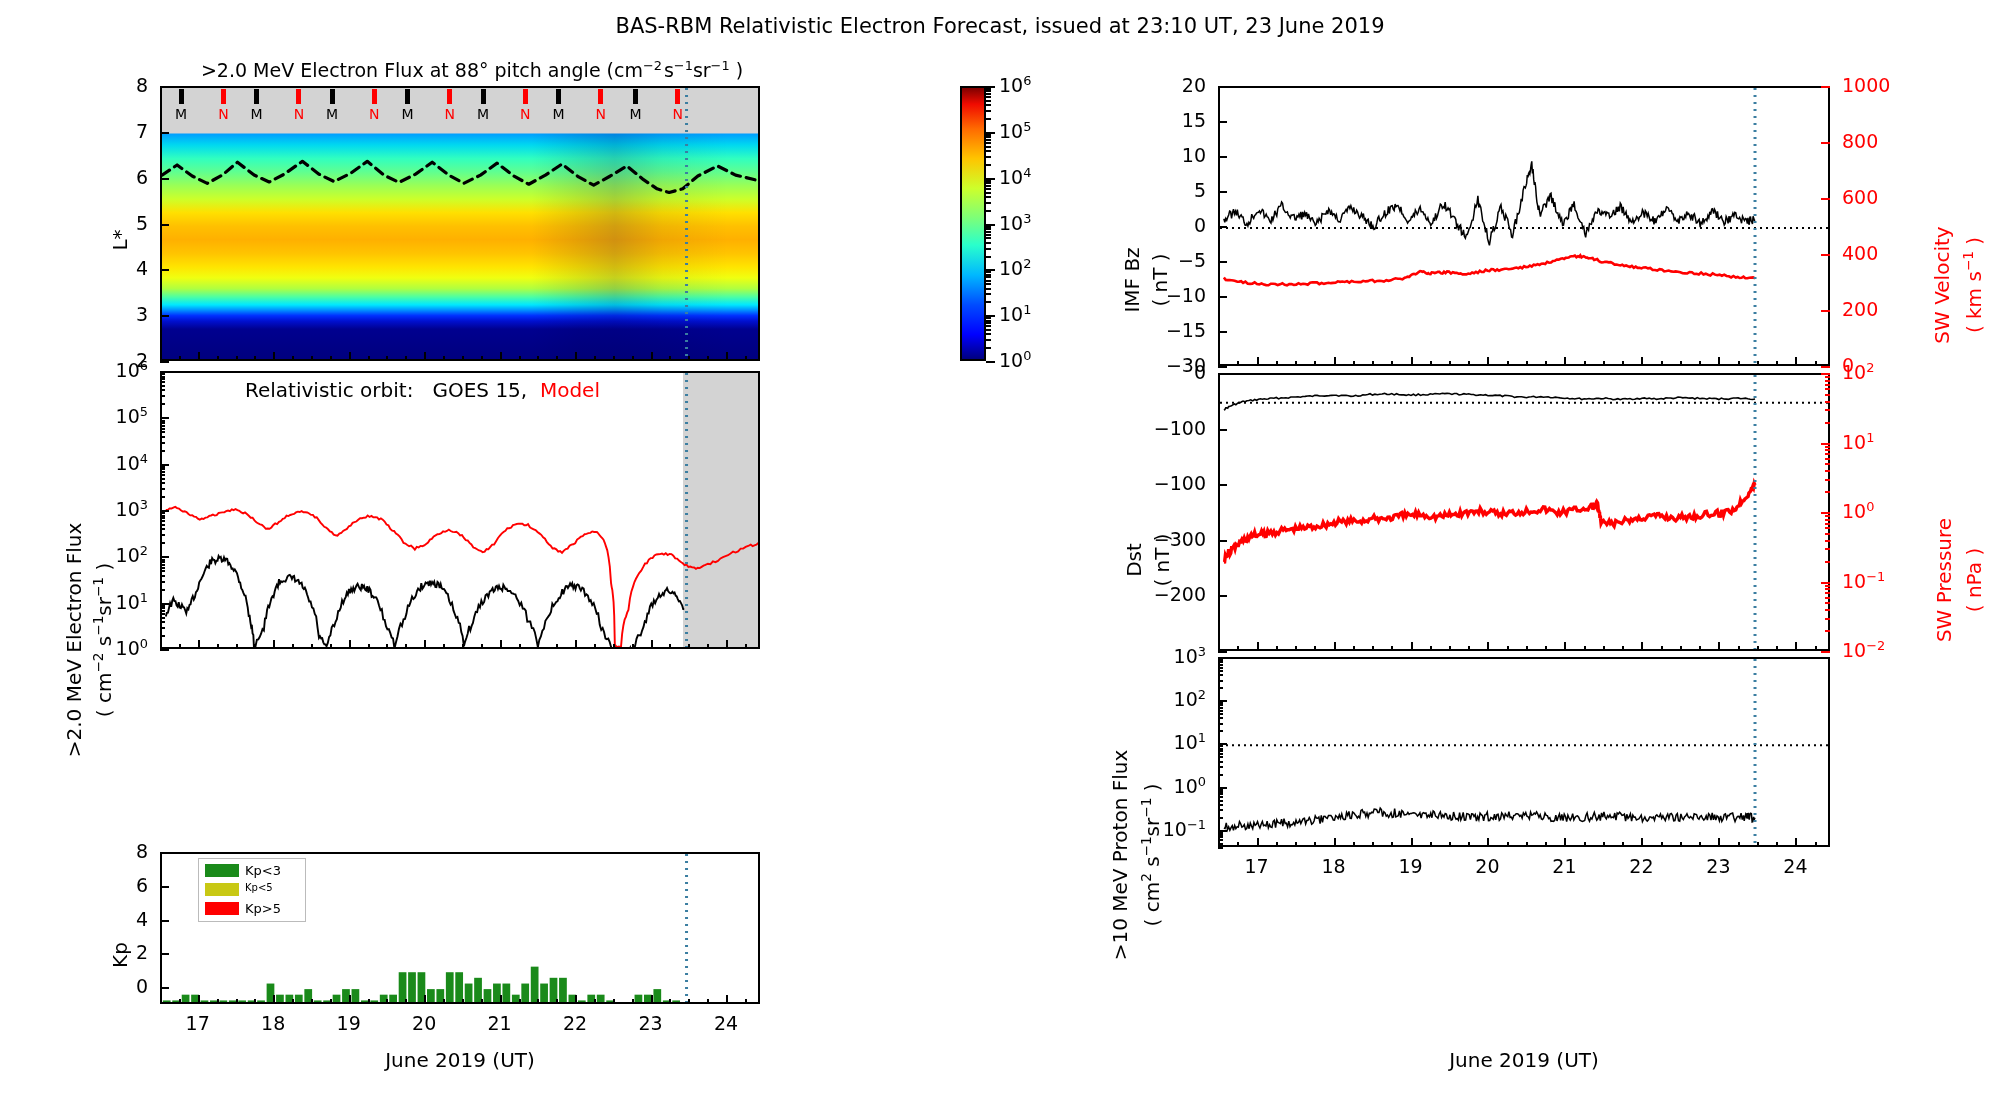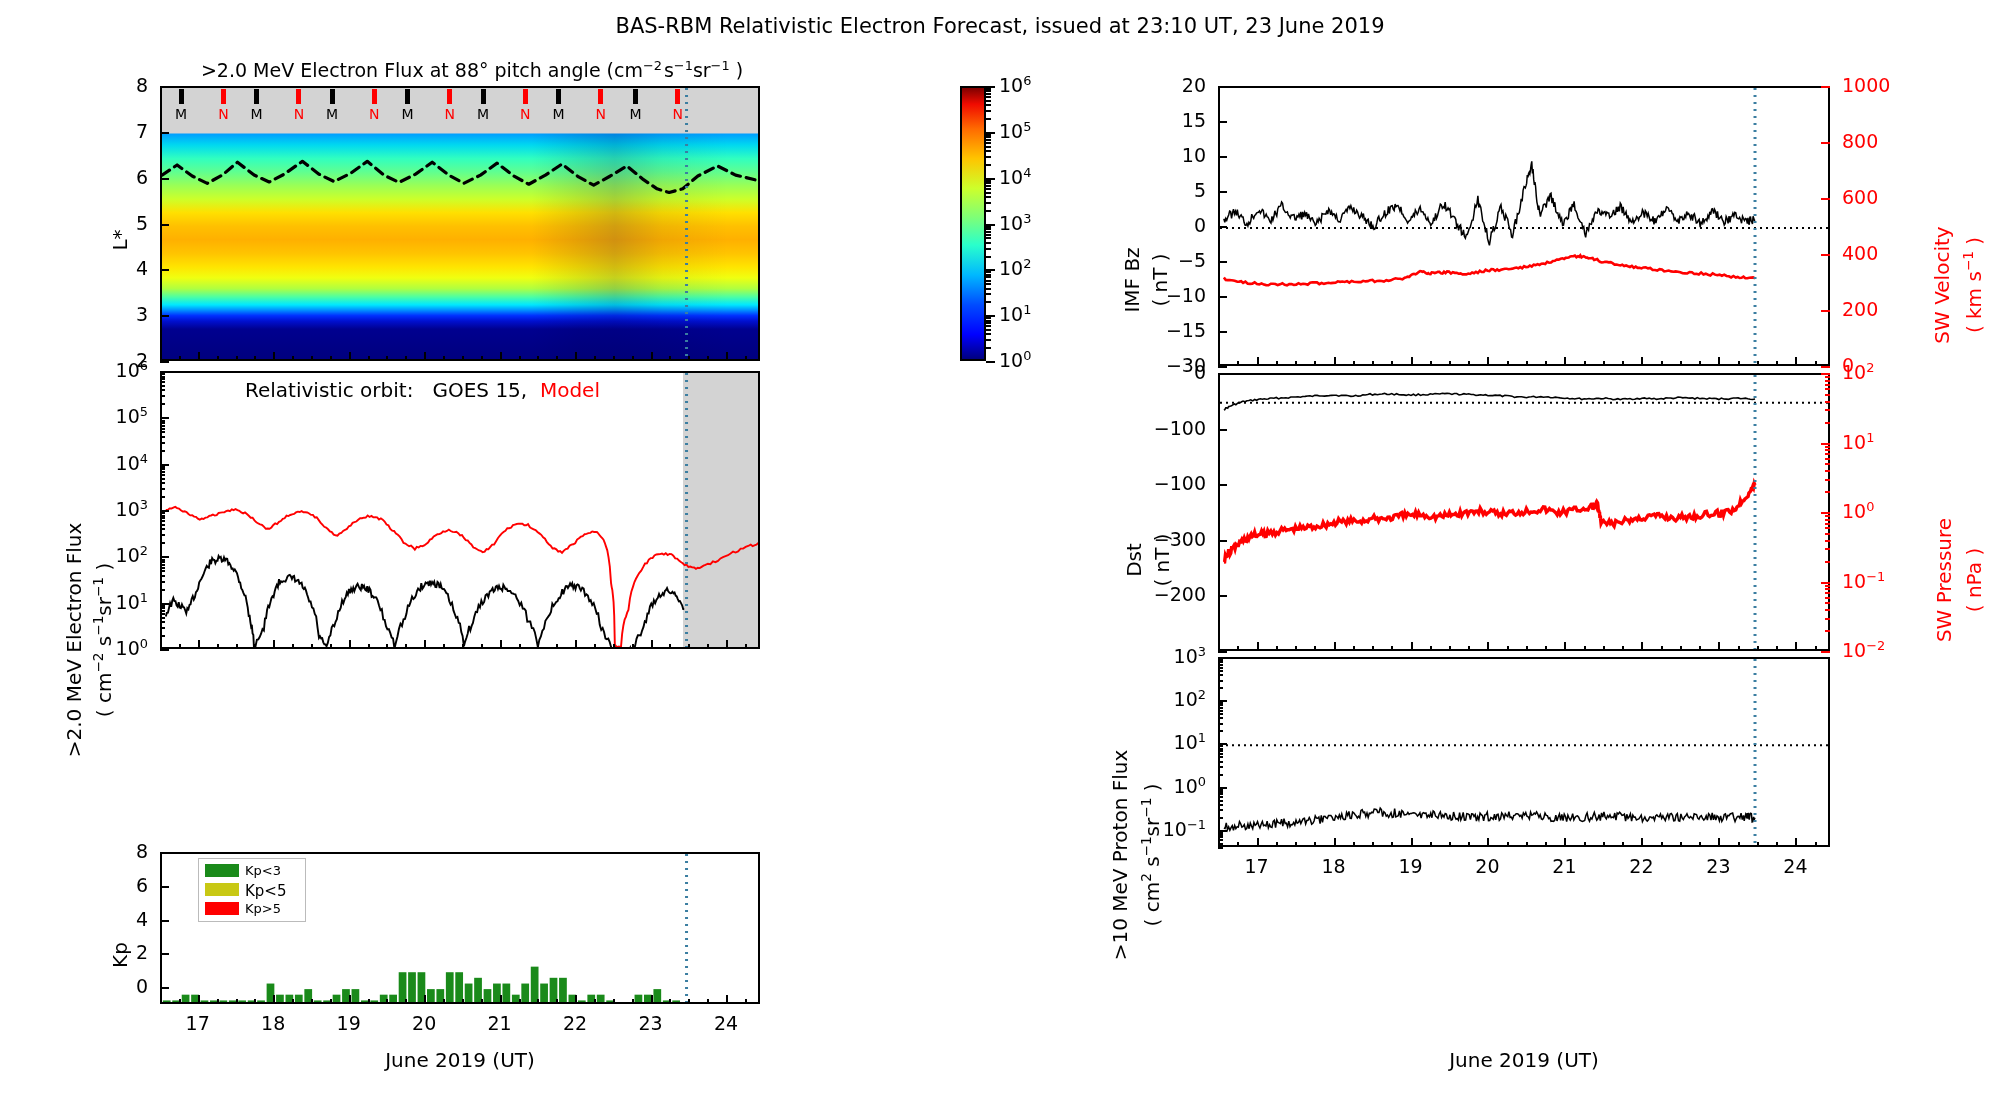--- a/index.html
+++ b/index.html
@@ -445,21 +445,21 @@
       <div class="tick tky" style="left:160px;top:953.3px;background:#000;"></div>
       <div class="t rt" style="left:148px;top:941.3px;font-size:19px;color:#000;">2</div>
       <div class="tick tky" style="left:160px;top:987.1px;background:#000;"></div>
       <div class="t rt" style="left:148px;top:975.1px;font-size:19px;color:#000;">0</div>
     </div>
 
   <div class="legend" id="kp-legend" style="left:198px;top:858px;width:108px;height:64px;">
       <div class="swatch" style="left:6px;top:5px;width:34px;height:13px;background:#1a8a1a;"></div>
       <div class="t" style="left:46px;top:4px;font-size:13px;">Kp&lt;3</div>
       <div class="swatch" style="left:6px;top:24px;width:34px;height:13px;background:#c8c814;"></div>
-      <div class="t" style="left:46px;top:23px;font-size:15px;">Kp&lt;5</div>
+      <div class="t" style="left:46px;top:23px;font-size:10px;">Kp&lt;5</div>
       <div class="swatch" style="left:6px;top:43px;width:34px;height:13px;background:#ff0000;"></div>
       <div class="t" style="left:46px;top:42px;font-size:13px;">Kp&gt;5</div>
     </div>
 
   <div class="t ctr" style="left:460px;top:1048px;font-size:20px;">June 2019 (UT)</div>
 
   <div class="axes" id="ax-imf" style="left:1218px;top:86px;width:612px;height:280px;">
     <svg class="data" id="svg-imf" width="612" height="280">
         <line x1="0" y1="140" x2="612" y2="140" stroke="#000" stroke-width="2" stroke-dasharray="2 4"></line>
         <path d="M3.85 130.80 L4.81 134.40 L5.77 130.42 L6.74 132.33 L7.70 129.26 L8.66 127.02 L9.62 123.08 L10.58 123.59 L11.55 130.35 L12.51 124.82 L13.47 121.16 L14.43 126.15 L15.40 123.29 L16.36 127.45 L17.32 121.69 L18.28 127.48 L19.25 129.97 L20.21 127.96 L21.17 126.91 L22.13 128.97 L23.09 128.95 L24.06 134.31 L25.02 137.20 L25.98 137.42 L26.94 135.45 L27.91 138.08 L28.87 134.46 L29.83 136.06 L30.79 133.02 L31.75 126.14 L32.72 128.90 L33.68 130.44 L34.64 127.55 L35.60 126.72 L36.57 125.08 L37.53 124.44 L38.49 124.27 L39.45 123.04 L40.42 125.23 L41.38 123.30 L42.34 121.40 L43.30 122.33 L44.26 129.56 L45.23 128.23 L46.19 126.16 L47.15 128.80 L48.11 129.30 L49.08 131.46 L50.04 133.76 L51.00 135.01 L51.96 128.33 L52.92 132.21 L53.89 128.78 L54.85 122.85 L55.81 125.89 L56.77 128.03 L57.74 121.09 L58.70 118.54 L59.66 118.51 L60.62 117.82 L61.58 113.92 L62.55 115.31 L63.51 121.44 L64.47 122.79 L65.43 124.49 L66.40 124.37 L67.36 123.88 L68.32 127.16 L69.28 128.03 L70.25 129.95 L71.21 127.06 L72.17 127.17 L73.13 126.75 L74.09 126.54 L75.06 131.74 L76.02 131.83 L76.98 127.94 L77.94 128.89 L78.91 126.14 L79.87 128.83 L80.83 123.77 L81.79 131.42 L82.75 123.94 L83.72 129.12 L84.68 124.44 L85.64 127.32 L86.60 124.28 L87.57 130.79 L88.53 125.99 L89.49 129.69 L90.45 132.36 L91.42 130.14 L92.38 129.84 L93.34 132.92 L94.30 134.52 L95.26 137.46 L96.23 136.20 L97.19 131.67 L98.15 133.88 L99.11 130.31 L100.08 132.10 L101.04 134.06 L102.00 125.65 L102.96 126.02 L103.92 125.97 L104.89 125.98 L105.85 126.17 L106.81 122.36 L107.77 126.03 L108.74 120.40 L109.70 122.18 L110.66 126.85 L111.62 123.55 L112.58 127.08 L113.55 125.91 L114.51 126.19 L115.47 129.71 L116.43 126.95 L117.40 132.05 L118.36 133.82 L119.32 133.72 L120.28 134.03 L121.25 130.42 L122.21 126.36 L123.17 125.00 L124.13 125.13 L125.09 123.24 L126.06 121.45 L127.02 123.58 L127.98 119.09 L128.94 118.13 L129.91 120.50 L130.87 117.68 L131.83 120.66 L132.79 123.39 L133.75 119.34 L134.72 125.65 L135.68 125.12 L136.64 122.23 L137.60 124.12 L138.57 127.58 L139.53 130.10 L140.49 128.81 L141.45 125.52 L142.42 128.70 L143.38 125.49 L144.34 131.69 L145.30 130.78 L146.26 135.90 L147.23 131.84 L148.19 131.09 L149.15 136.78 L150.11 138.72 L151.08 133.38 L152.04 140.89 L153.00 138.08 L153.96 141.39 L154.92 141.00 L155.89 138.70 L156.85 134.94 L157.81 129.88 L158.77 128.31 L159.74 132.71 L160.70 133.23 L161.66 130.66 L162.62 129.47 L163.58 127.81 L164.55 122.48 L165.51 128.95 L166.47 126.83 L167.43 126.47 L168.40 118.32 L169.36 125.52 L170.32 118.90 L171.28 117.91 L172.25 117.69 L173.21 121.06 L174.17 122.48 L175.13 116.09 L176.09 118.70 L177.06 117.78 L178.02 117.57 L178.98 119.77 L179.94 122.86 L180.91 118.97 L181.87 125.92 L182.83 126.17 L183.79 128.86 L184.75 129.79 L185.72 131.45 L186.68 132.97 L187.64 135.15 L188.60 133.47 L189.57 132.61 L190.53 131.84 L191.49 128.62 L192.45 129.09 L193.42 126.05 L194.38 127.99 L195.34 122.04 L196.30 124.00 L197.26 126.35 L198.23 124.22 L199.19 120.42 L200.15 118.43 L201.11 123.71 L202.08 123.74 L203.04 123.99 L204.00 126.60 L204.96 126.37 L205.92 130.78 L206.89 131.97 L207.85 129.73 L208.81 133.55 L209.77 134.57 L210.74 137.58 L211.70 136.05 L212.66 135.11 L213.62 129.58 L214.58 132.93 L215.55 125.31 L216.51 130.53 L217.47 128.04 L218.43 124.00 L219.40 120.20 L220.36 116.13 L221.32 116.91 L222.28 120.36 L223.25 118.95 L224.21 119.96 L225.17 114.05 L226.13 122.69 L227.09 122.03 L228.06 119.86 L229.02 121.67 L229.98 120.58 L230.94 129.41 L231.91 128.62 L232.87 128.36 L233.83 128.43 L234.79 129.31 L235.75 131.30 L236.72 139.03 L237.68 136.99 L238.64 142.31 L239.60 137.79 L240.57 136.91 L241.53 146.80 L242.49 146.28 L243.45 141.81 L244.42 148.53 L245.38 150.24 L246.34 146.43 L247.30 146.44 L248.26 143.87 L249.23 140.19 L250.19 139.52 L251.15 135.69 L252.11 132.17 L253.08 132.08 L254.04 125.25 L255.00 117.13 L255.96 118.87 L256.92 116.28 L257.89 107.82 L258.85 119.35 L259.81 116.96 L260.77 119.12 L261.74 125.97 L262.70 133.32 L263.66 134.64 L264.62 138.07 L265.58 144.42 L266.55 140.15 L267.51 150.40 L268.47 153.99 L269.43 157.38 L270.40 151.30 L271.36 143.96 L272.32 143.84 L273.28 138.09 L274.25 142.49 L275.21 140.54 L276.17 136.35 L277.13 132.75 L278.09 124.21 L279.06 122.85 L280.02 118.49 L280.98 116.61 L281.94 124.58 L282.91 122.96 L283.87 128.24 L284.83 132.53 L285.79 126.66 L286.75 129.09 L287.72 130.97 L288.68 137.09 L289.64 140.93 L290.60 141.63 L291.57 149.00 L292.53 149.50 L293.49 144.15 L294.45 135.88 L295.42 131.17 L296.38 136.15 L297.34 125.62 L298.30 126.07 L299.26 124.63 L300.23 119.09 L301.19 110.95 L302.15 113.33 L303.11 102.04 L304.08 98.56 L304.72 98.77 L305.36 99.72 L306.00 97.90 L306.64 95.43 L307.28 87.13 L307.92 89.46 L308.57 85.57 L309.21 84.26 L309.85 86.01 L310.49 81.95 L311.13 76.88 L311.77 73.28 L312.42 85.42 L313.06 80.97 L313.70 91.41 L314.34 96.88 L314.98 94.17 L315.62 98.77 L316.26 107.81 L316.91 114.10 L317.55 117.11 L318.19 121.98 L318.83 117.51 L319.47 123.18 L320.43 128.58 L321.40 124.06 L322.36 122.10 L323.32 116.82 L324.28 116.05 L325.25 116.25 L326.21 119.55 L327.17 111.77 L328.13 109.38 L329.09 113.51 L330.06 105.97 L331.02 105.23 L331.98 115.23 L332.94 109.98 L333.91 118.95 L334.87 114.27 L335.83 123.76 L336.79 124.89 L337.75 124.79 L338.72 129.27 L339.68 126.81 L340.64 132.54 L341.60 130.26 L342.57 137.46 L343.53 137.18 L344.49 131.32 L345.45 130.34 L346.42 129.39 L347.38 131.27 L348.34 130.45 L349.30 121.07 L350.26 119.94 L351.23 123.54 L352.19 115.99 L353.15 119.10 L354.11 113.35 L355.08 122.25 L356.04 123.24 L357.00 125.77 L357.96 130.00 L358.92 131.73 L359.89 133.42 L360.85 134.23 L361.81 134.95 L362.77 140.05 L363.74 138.68 L364.70 145.65 L365.66 149.41 L366.62 142.45 L367.58 140.24 L368.55 142.25 L369.51 135.62 L370.47 136.15 L371.43 136.32 L372.40 131.26 L373.36 132.78 L374.32 126.36 L375.28 124.13 L376.25 124.90 L377.21 125.14 L378.17 120.61 L379.13 121.49 L380.09 126.27 L381.06 127.06 L382.02 123.69 L382.98 125.62 L383.94 124.00 L384.91 123.62 L385.87 126.96 L386.83 124.16 L387.79 125.03 L388.75 125.03 L389.72 129.85 L390.68 128.75 L391.64 128.20 L392.60 125.34 L393.57 121.99 L394.53 126.60 L395.49 126.32 L396.45 118.96 L397.42 123.98 L398.38 118.53 L399.34 123.41 L400.30 115.09 L401.26 116.75 L402.23 125.17 L403.19 118.80 L404.15 126.79 L405.11 125.95 L406.08 123.74 L407.04 130.31 L408.00 127.46 L408.96 133.66 L409.92 131.06 L410.89 133.45 L411.85 134.31 L412.81 130.92 L413.77 134.94 L414.74 132.84 L415.70 131.77 L416.66 128.54 L417.62 129.60 L418.58 132.11 L419.55 128.86 L420.51 128.34 L421.47 126.67 L422.43 121.67 L423.40 123.80 L424.36 129.73 L425.32 122.74 L426.28 124.30 L427.25 128.55 L428.21 125.31 L429.17 129.03 L430.13 132.86 L431.09 131.60 L432.06 132.73 L433.02 128.39 L433.98 136.37 L434.94 130.16 L435.91 135.03 L436.87 130.64 L437.83 128.48 L438.79 127.67 L439.75 129.02 L440.72 128.02 L441.68 122.79 L442.64 128.14 L443.60 123.54 L444.57 124.13 L445.53 122.73 L446.49 118.79 L447.45 119.33 L448.42 120.28 L449.38 123.12 L450.34 122.98 L451.30 122.68 L452.26 125.68 L453.23 126.12 L454.19 131.81 L455.15 130.21 L456.11 132.48 L457.08 133.41 L458.04 131.48 L459.00 135.54 L459.96 128.68 L460.92 129.38 L461.89 128.76 L462.85 131.65 L463.81 131.50 L464.77 127.47 L465.74 129.34 L466.70 123.61 L467.66 126.40 L468.62 125.52 L469.58 127.44 L470.55 130.59 L471.51 126.49 L472.47 132.60 L473.43 127.08 L474.40 125.72 L475.36 129.99 L476.32 135.05 L477.28 134.68 L478.25 132.37 L479.21 131.24 L480.17 139.12 L481.13 134.47 L482.09 135.55 L483.06 130.06 L484.02 134.44 L484.98 131.86 L485.94 131.10 L486.91 132.65 L487.87 127.64 L488.83 129.88 L489.79 123.84 L490.75 126.66 L491.72 121.14 L492.68 120.76 L493.64 125.52 L494.60 121.36 L495.57 123.75 L496.53 129.84 L497.49 123.42 L498.45 130.98 L499.42 130.64 L500.38 129.22 L501.34 128.18 L502.30 131.67 L503.26 133.49 L504.23 137.12 L505.19 135.40 L506.15 128.43 L507.11 130.68 L508.08 135.29 L509.04 128.06 L510.00 134.47 L510.96 128.66 L511.92 128.42 L512.89 125.24 L513.85 128.25 L514.81 124.26 L515.77 124.74 L516.74 129.88 L517.70 130.43 L518.66 130.87 L519.62 129.34 L520.58 131.63 L521.55 135.23 L522.51 128.27 L523.47 130.56 L524.43 132.57 L525.40 130.43 L526.36 130.97 L527.32 135.63 L527.96 129.76 L528.60 134.97 L529.25 136.73 L529.89 129.18 L530.53 129.13 L531.17 133.06 L531.81 134.08 L532.45 136.03 L533.09 128.36 L533.74 130.22 L534.38 132.40 L535.02 131.60" fill="none" stroke="#000000" stroke-width="1.5"></path>

